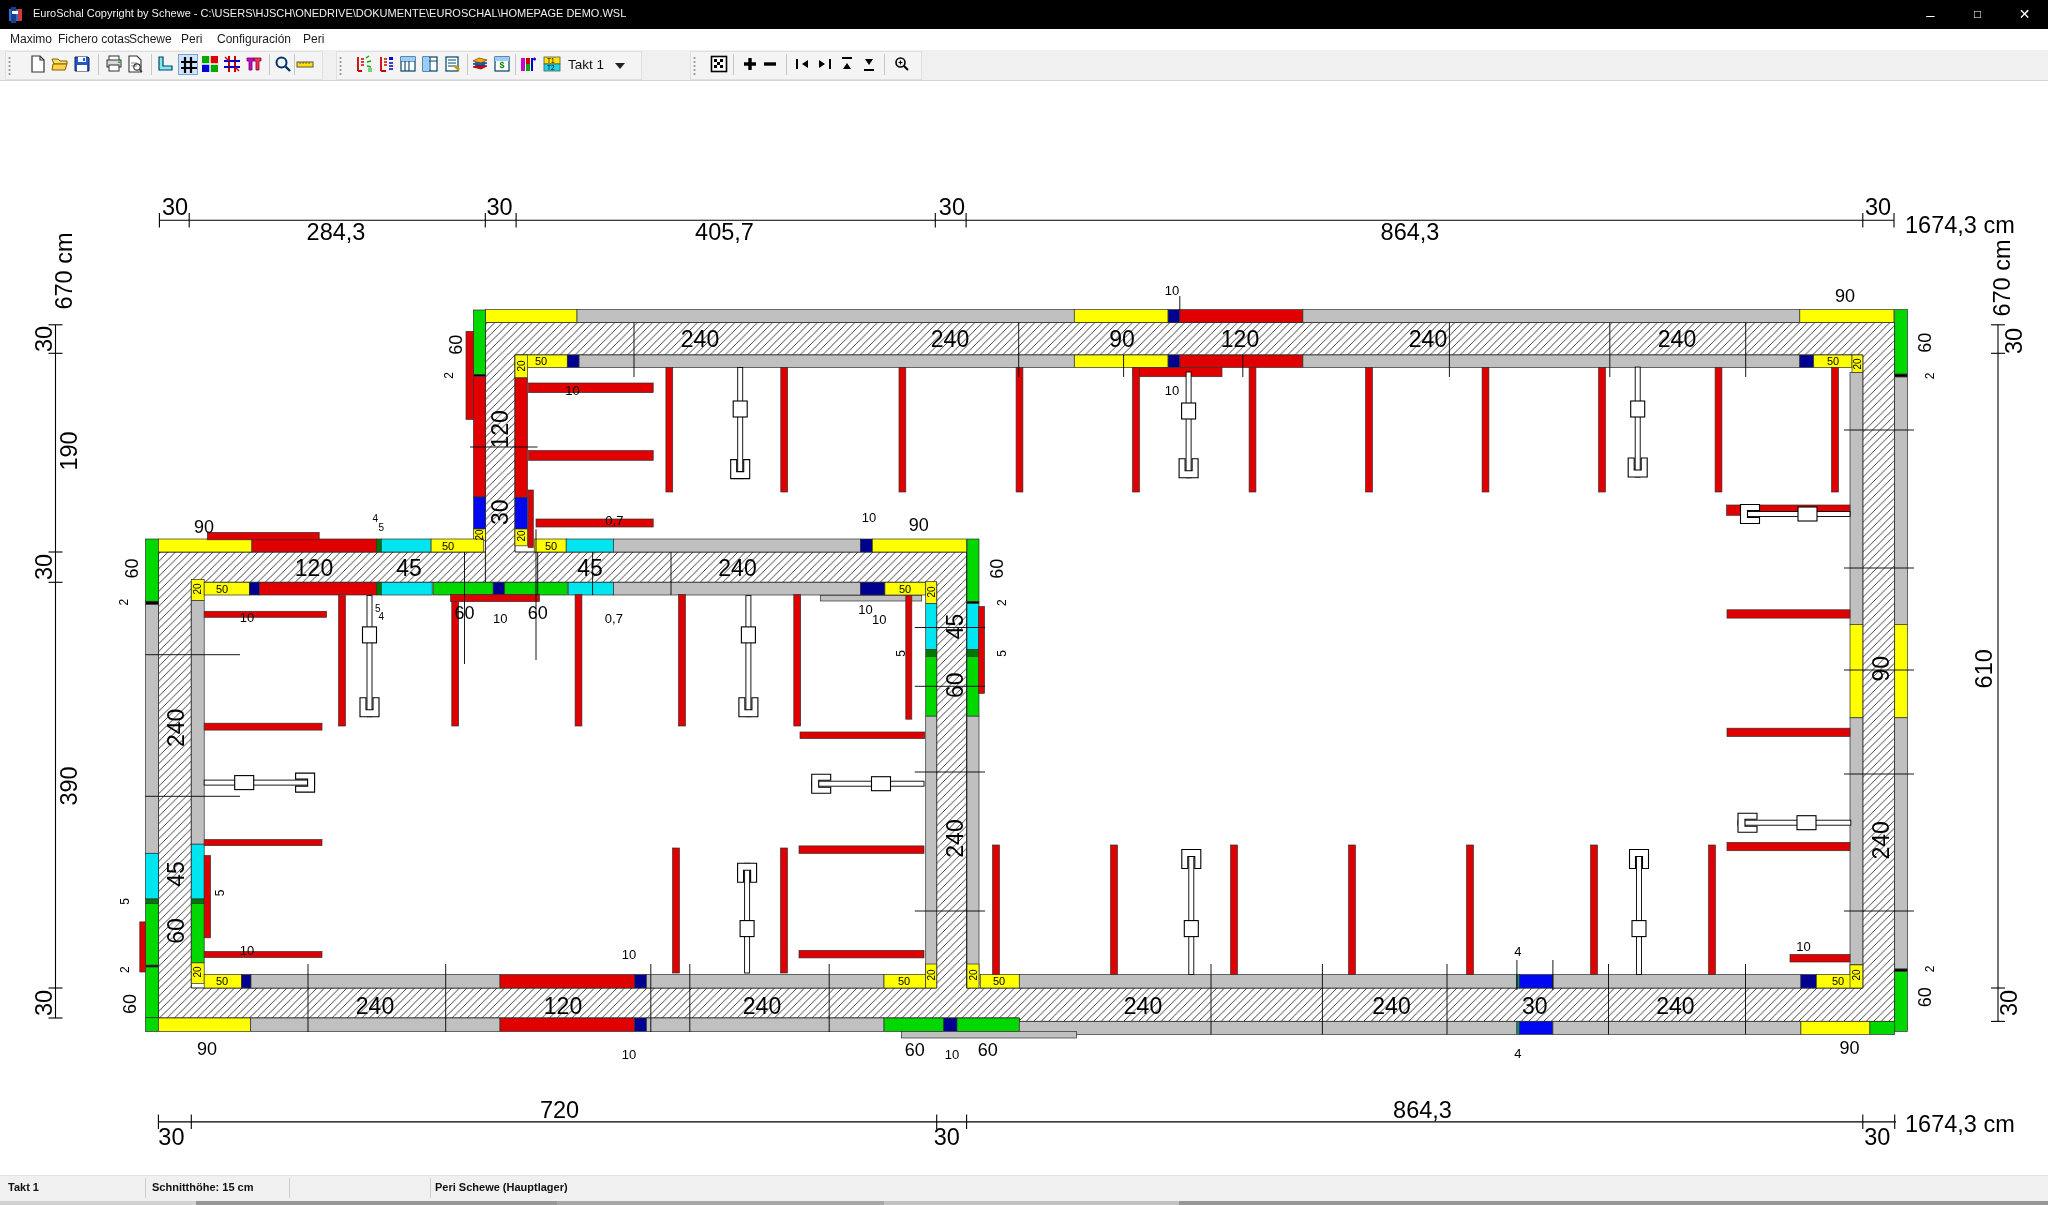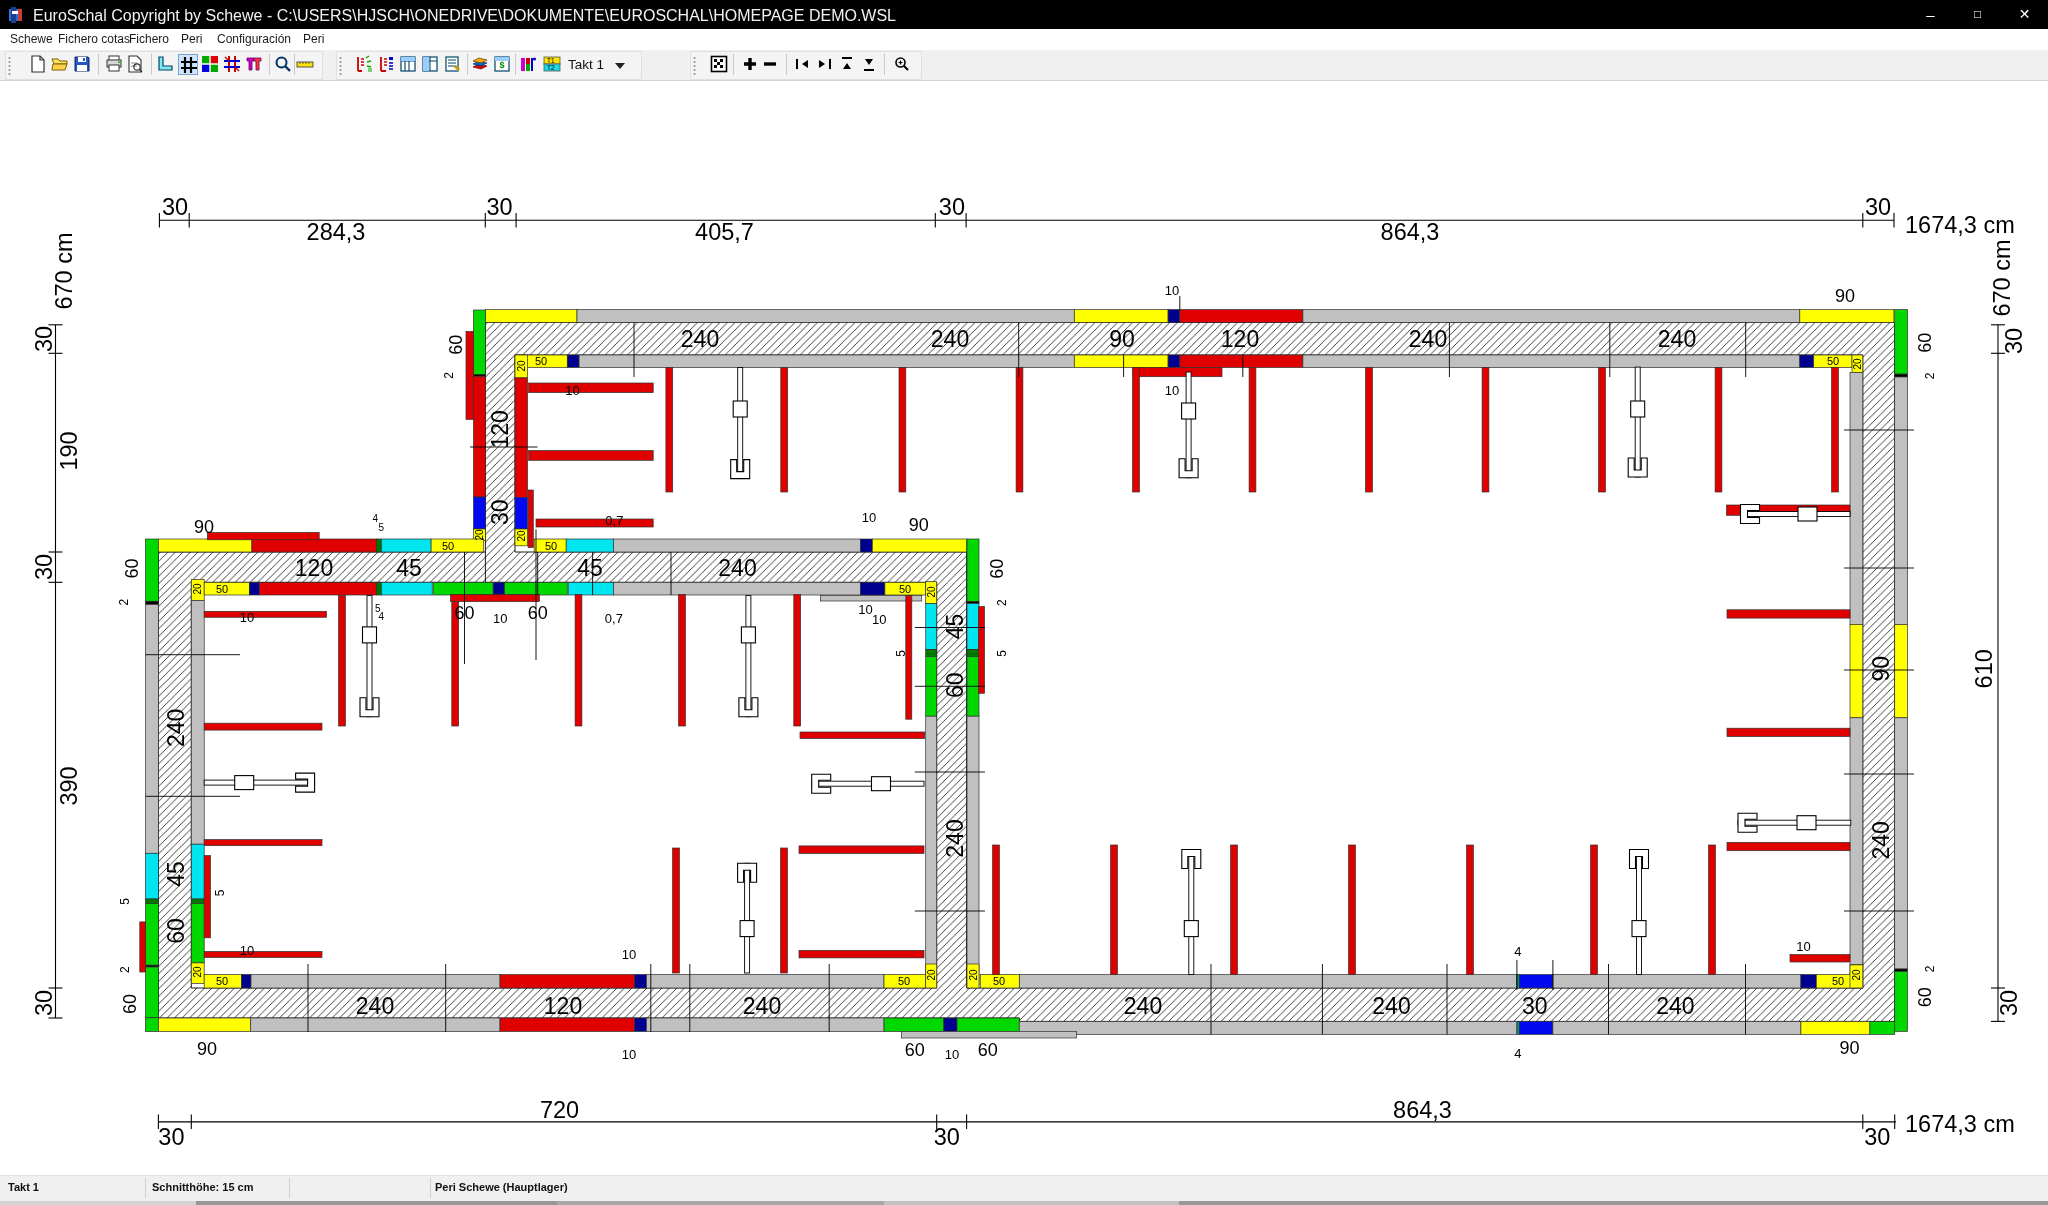--- a/index.html
+++ b/index.html
@@ -1,19 +1,19 @@
 <!DOCTYPE html>
 <html><head><meta charset="utf-8">
 <style>
   * { margin:0; padding:0; box-sizing:border-box; }
   html,body { width:2048px; height:1205px; overflow:hidden; }
   body { font-family:"Liberation Sans", sans-serif; position:relative; background:#fff; }
   .abs { position:absolute; }
   #titlebar { left:0; top:0; width:2048px; height:29px; background:#000; color:#fff; }
-  #titlebar .txt { position:absolute; left:33px; top:7px; font-size:16px; color:#f2f2f2; white-space:pre; }
+  #titlebar .txt { position:absolute; left:33px; top:7px; font-size:11px; color:#f2f2f2; white-space:pre; }
   #winbtn { position:absolute; right:0; top:0; height:29px; display:flex; }
   #winbtn div { width:47px; height:29px; text-align:center; line-height:29px; font-size:14px; color:#fff; }
   #menubar { left:0; top:29px; width:2048px; height:21px; background:#fff; color:#1a1a1a; font-size:12px; }
   #menubar span { position:absolute; top:3px; }
   #toolbar { left:0; top:50px; width:2048px; height:31px; background:#f0f0f0; border-bottom:1px solid #d4d4d4; }
   .tbpanel { position:absolute; top:1px; height:29px; background:#f4f4f4; border:1px solid #e0e0e0; }
   .grip { position:absolute; left:2px; top:5px; width:3px; height:19px;
           background-image:radial-gradient(circle, #9a9a9a 1px, transparent 1.2px);
           background-size:3px 4px; }
   .tbtn { position:absolute; top:4px; width:20px; height:21px; }
@@ -457,23 +457,23 @@
       <rect x="9" y="2" width="4" height="12" fill="#d03a3a"></rect>
     </svg>
   <div class="txt">EuroSchal Copyright by Schewe - C:\USERS\HJSCH\ONEDRIVE\DOKUMENTE\EUROSCHAL\HOMEPAGE DEMO.WSL</div>
   <div id="winbtn">
     <div style="font-size:15px">–</div>
     <div style="font-size:12px">□</div>
     <div style="font-size:14px">✕</div>
   </div>
 </div>
 <div id="menubar" class="abs">
-  <span style="left:10px">Schewe</span>
+  <span style="left:10px">Maximo</span>
   <span style="left:58px">Fichero cotas</span>
-  <span style="left:129px">Fichero</span>
+  <span style="left:129px">Schewe</span>
   <span style="left:181px">Peri</span>
   <span style="left:217px">Configuración</span>
   <span style="left:303px">Peri</span>
 </div>
 <div id="toolbar" class="abs">
   <div class="tbpanel" style="left:5px; width:318px"></div>
   <div class="tbpanel" style="left:336px; width:306px"></div>
   <div class="tbpanel" style="left:690px; width:232px"></div>
   <div class="grip" style="left:8px; top:6px"></div>
   <div class="grip" style="left:339px; top:6px"></div>

